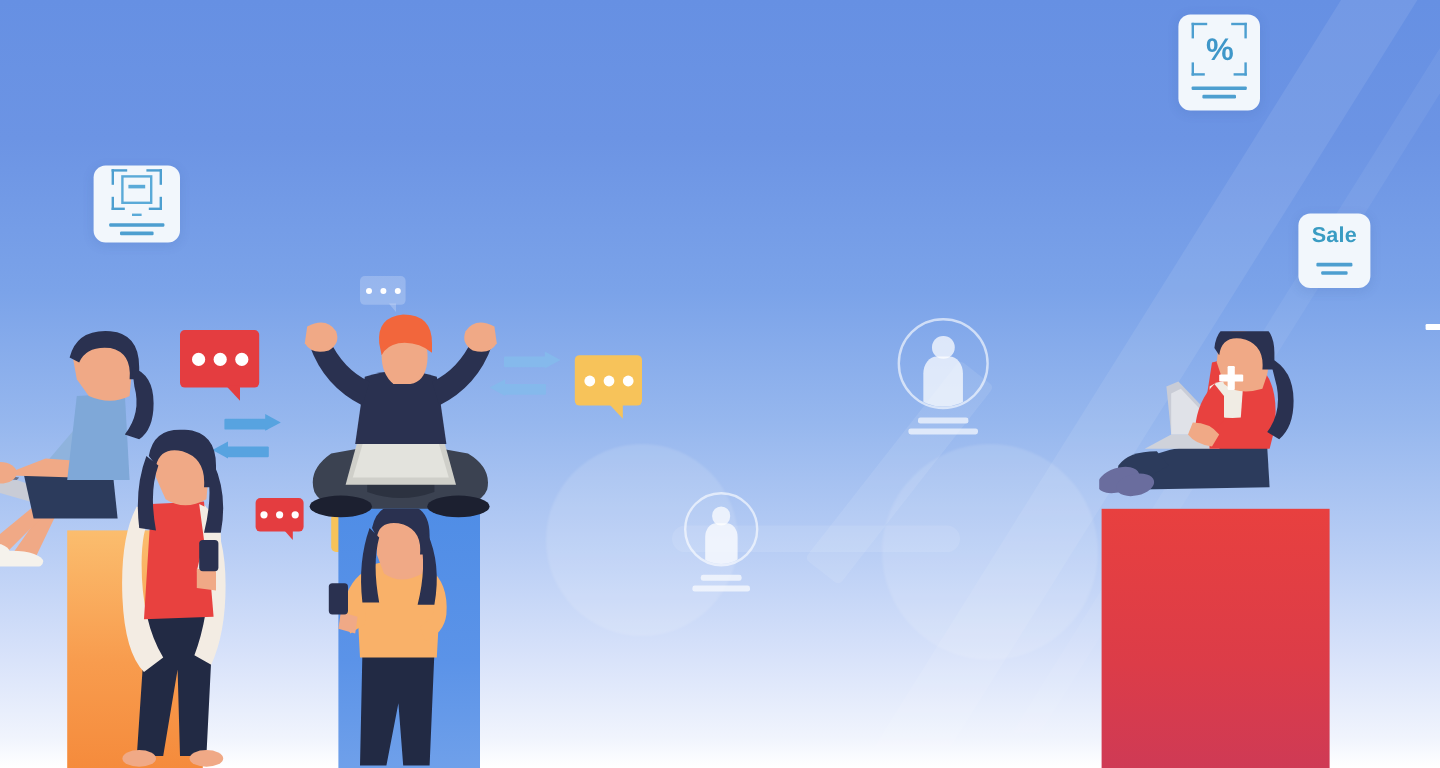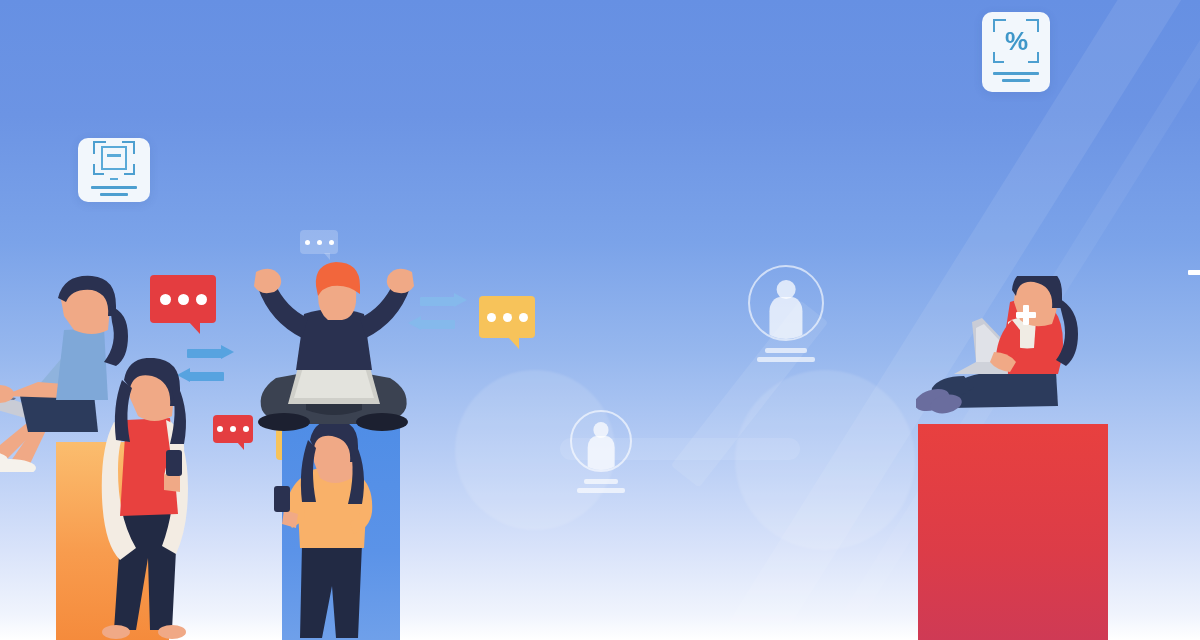--- a/index.html
+++ b/index.html
@@ -304,20 +304,27 @@
         <div class="imgbox-inner"></div>
       </div>
     </div>
     <div class="tiny-dash"></div>
     <div class="lines" style="margin-top:6px;">
       <div class="ln ln-long"></div>
       <div class="ln ln-short"></div>
     </div>
   </div>
 
+  <div class="card" id="card-sale">
+    <span class="sale-text">Sale</span>
+    <div class="lines" style="margin-top:12px;">
+      <div class="ln ln-long" style="width:30px;"></div>
+      <div class="ln ln-short" style="width:22px;"></div>
+    </div>
+  </div>
 
   <div class="bubble b-red" id="bubble-red-large">
     <span class="dot"></span>
     <span class="dot"></span>
     <span class="dot"></span>
   </div>
   <div class="bubble b-yellow" id="bubble-yellow-large">
     <span class="dot"></span>
     <span class="dot"></span>
     <span class="dot"></span>

